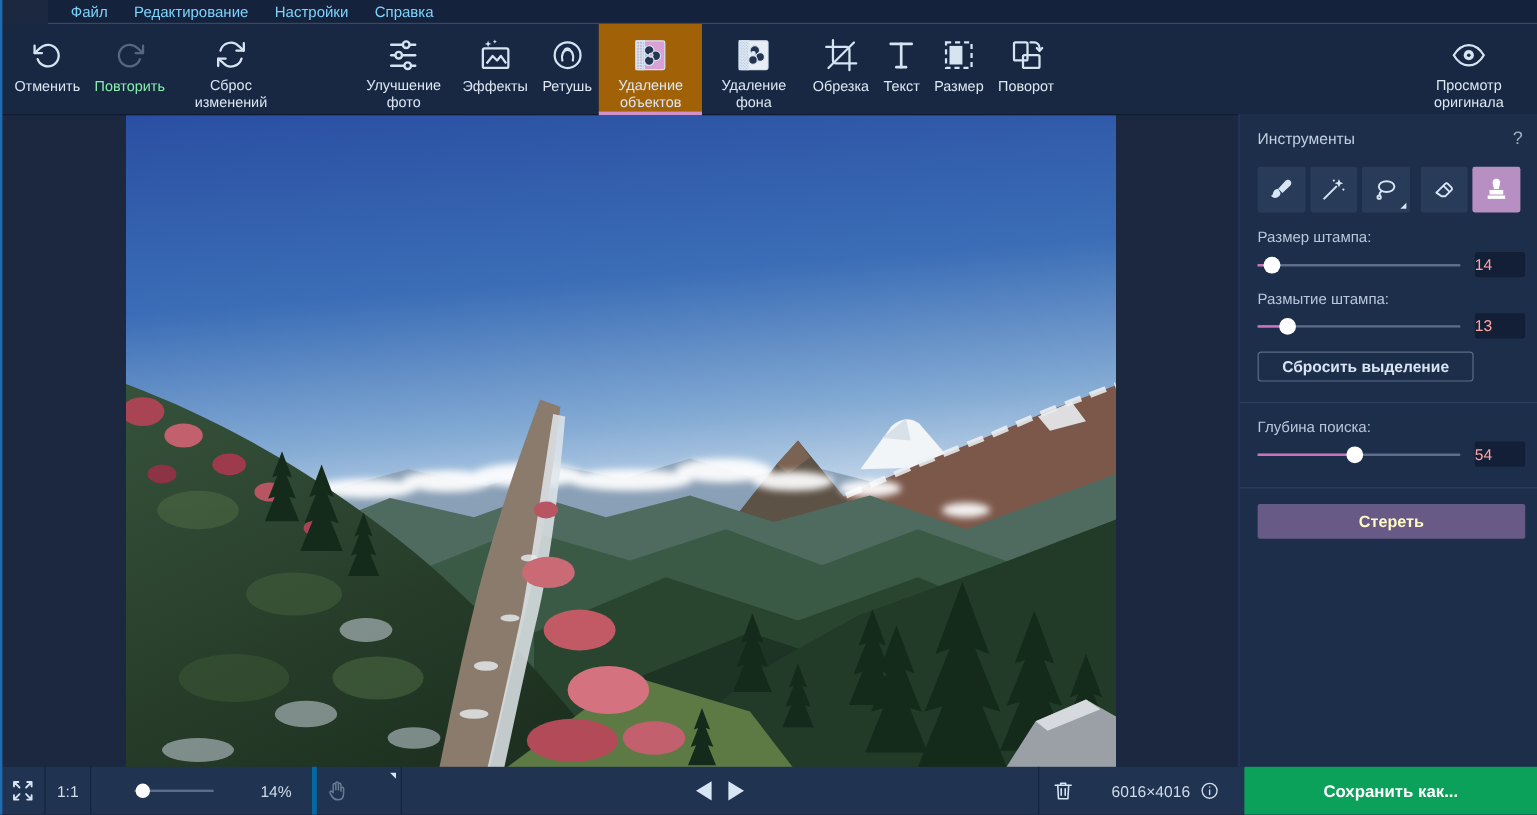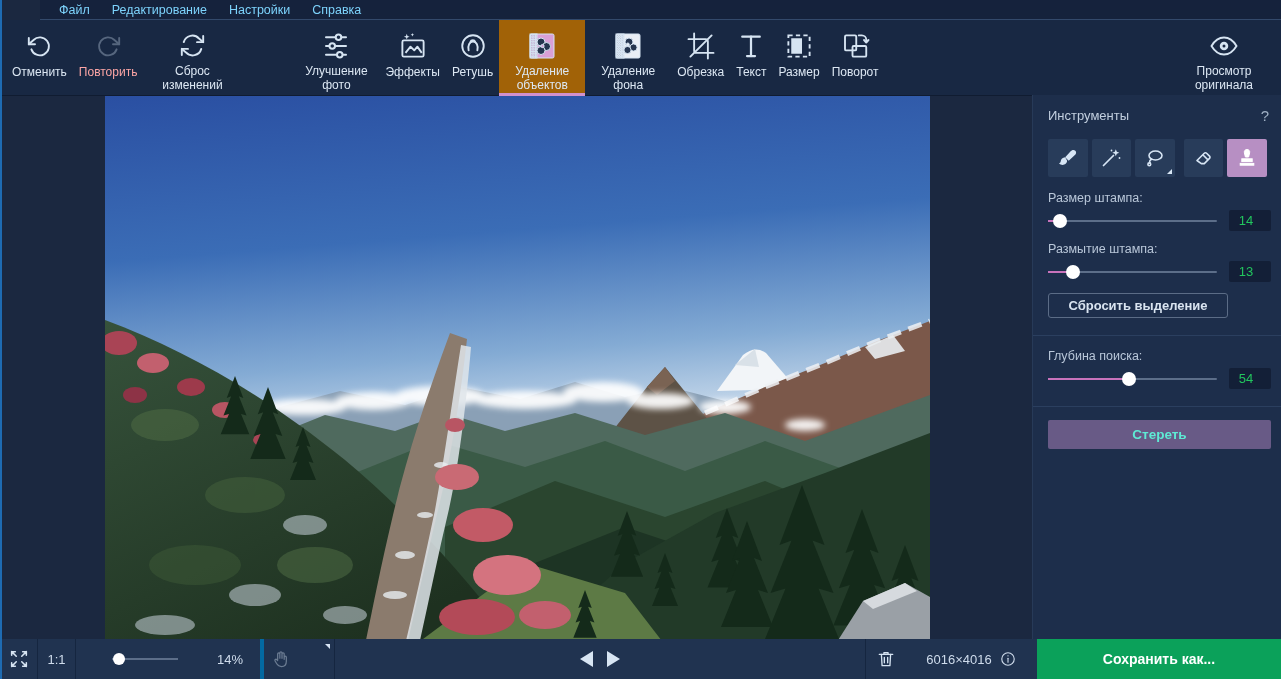--- a/index.html
+++ b/index.html
@@ -23,21 +23,21 @@
     position:absolute;top:20px;left:0;right:0;height:75px;background:#182843;
     border-bottom:1px solid #101c31;display:flex;align-items:stretch;z-index:10;
   }
   .tbtn{
     display:flex;flex-direction:column;align-items:center;justify-content:flex-start;
     padding:9px 6px 3px;font-size:12px;line-height:1.12;text-align:center;color:#dce7f3;
     position:relative;cursor:default;
   }
   .tbtn .ticon{height:34px;display:flex;align-items:center;justify-content:center;margin-bottom:3px;}
   .tbtn svg{stroke:#d6e4f2;}
-  .tbtn.disabled{color:#fca5a5;}
+  .tbtn.disabled{color:#86efac;}
   .tbtn.disabled svg{stroke:#56667e;}
   .tbtn.selected{background:#a16207;}
   .tbtn.selected::after{
     content:"";position:absolute;left:0;right:0;bottom:-1px;height:3px;background:#d191cd;
   }
   .lbl-narrow{max-width:74px;}
   .lbl-wide{max-width:86px;}
   .grp-left{margin-left:6px;}
   .tabs-start{margin-left:52px;}
   .view-original{margin-left:auto;margin-right:8px;}
@@ -70,32 +70,32 @@
   .sb-label{font-size:12.5px;color:#b9c7d9;margin:0 0 5px 0;}
   .slider-row{display:flex;align-items:center;margin-bottom:11px;}
   .slider{position:relative;height:16px;flex:1;margin-right:12px;cursor:default;}
   .slider .track{position:absolute;left:0;right:0;top:7px;height:2px;background:#5c6e89;border-radius:1px;}
   .slider .fill{position:absolute;left:0;top:7px;height:2px;width:var(--p,0%);background:#c873bb;}
   .slider .handle{
     position:absolute;left:var(--p,0%);top:1px;width:14px;height:14px;margin-left:-7px;
     border-radius:50%;background:#ffffff;
   }
   .val-box{
-    width:42px;height:21px;background:#131f37;border-radius:2px;color:#22c55e;
-    font-size:13px;line-height:21px;text-align:center;padding-right:8px;box-sizing:border-box;
+    width:42px;height:21px;background:#131f37;border-radius:2px;color:#fca5a5;
+    font-size:13px;line-height:21px;text-align:left;padding-right:8px;box-sizing:border-box;
   }
   .sb-btn-outline{
     margin:8px 0 0 0;width:180px;height:25px;background:transparent;border:1px solid #5b6c86;
     border-radius:3px;color:#d9e4f0;font-size:13px;font-weight:bold;
     font-family:inherit;display:block;cursor:default;
   }
   .sb-divider{height:1px;background:#2b3f5f;margin:17px -10px 13px -15px;}
   .erase-btn{
     width:100%;height:29px;background:#685a86;border:none;border-radius:2px;
-    color:#5eead4;font-size:13.5px;font-weight:bold;font-family:inherit;display:block;cursor:default;
+    color:#fef9c3;font-size:13.5px;font-weight:bold;font-family:inherit;display:block;cursor:default;
   }
 
   
   .statusbar{
     position:absolute;left:0;right:0;bottom:0;height:40px;background:#203350;
     display:flex;align-items:stretch;z-index:20;font-size:13px;color:#cfdcec;
   }
   .sb-cell{display:flex;align-items:center;justify-content:center;border-right:1px solid #152640;cursor:default;}
   .sb-cell svg{stroke:#d6e4f2;}
   .w37{width:37px;}

